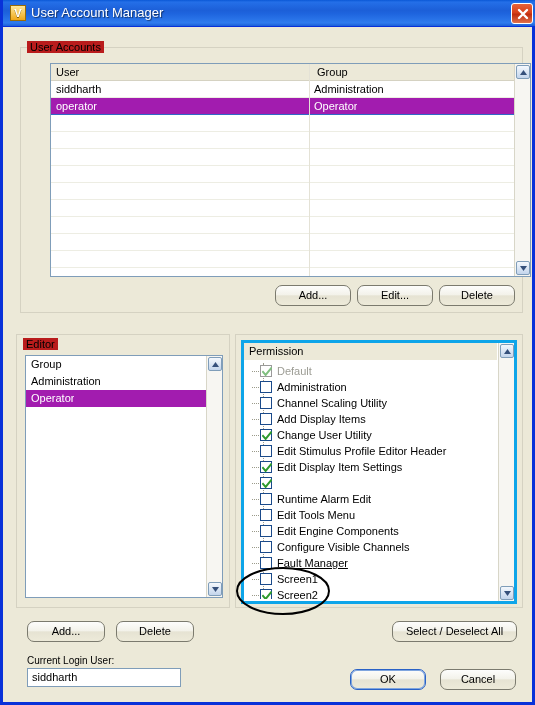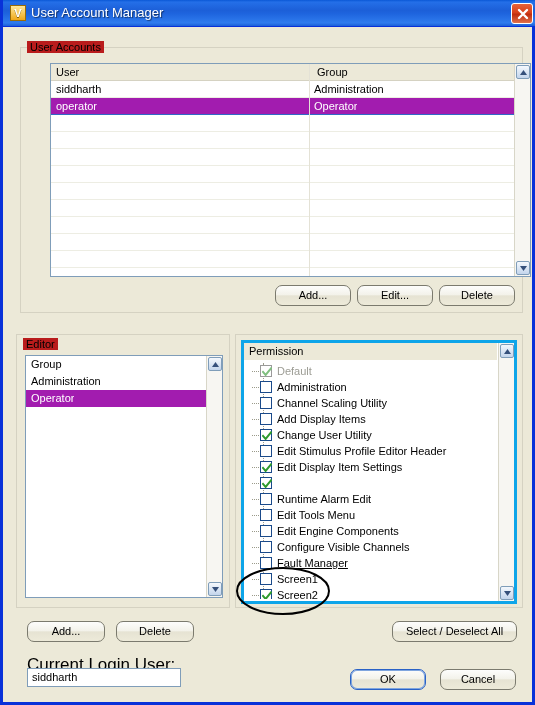--- a/index.html
+++ b/index.html
@@ -77,21 +77,21 @@
   #tree-spine{position:absolute;left:11px;width:0;border-left:1px dotted #9A9A8A;}
   
   .btn{position:absolute;box-sizing:border-box;height:21px;line-height:19px;text-align:center;
      background:linear-gradient(to bottom,#FDFDFC 0%,#F3F2EA 46%,#E6E3D3 52%,#EDEAD9 100%);
      border:1px solid #7B7A6E;border-radius:7px;font-size:11px;color:#000;cursor:pointer;
      white-space:nowrap;}
   .btn.default{border:1px solid #2A62C6;box-shadow:0 0 0 1px #7FA5DE inset;}
   
   .textbox{position:absolute;box-sizing:border-box;height:19px;line-height:17px;
      background:#fff;border:1px solid #7F9DB9;padding-left:4px;font-size:11px;overflow:hidden;white-space:nowrap;}
-  .label{position:absolute;font-size:17px;}
+  .label{position:absolute;font-size:10px;}
   
   #annot{position:absolute;pointer-events:none;}
 </style>
 </head>
 <body>
 
 <div id="window">
 
   <div id="titlebar">
     <div id="title-icon">V</div>

